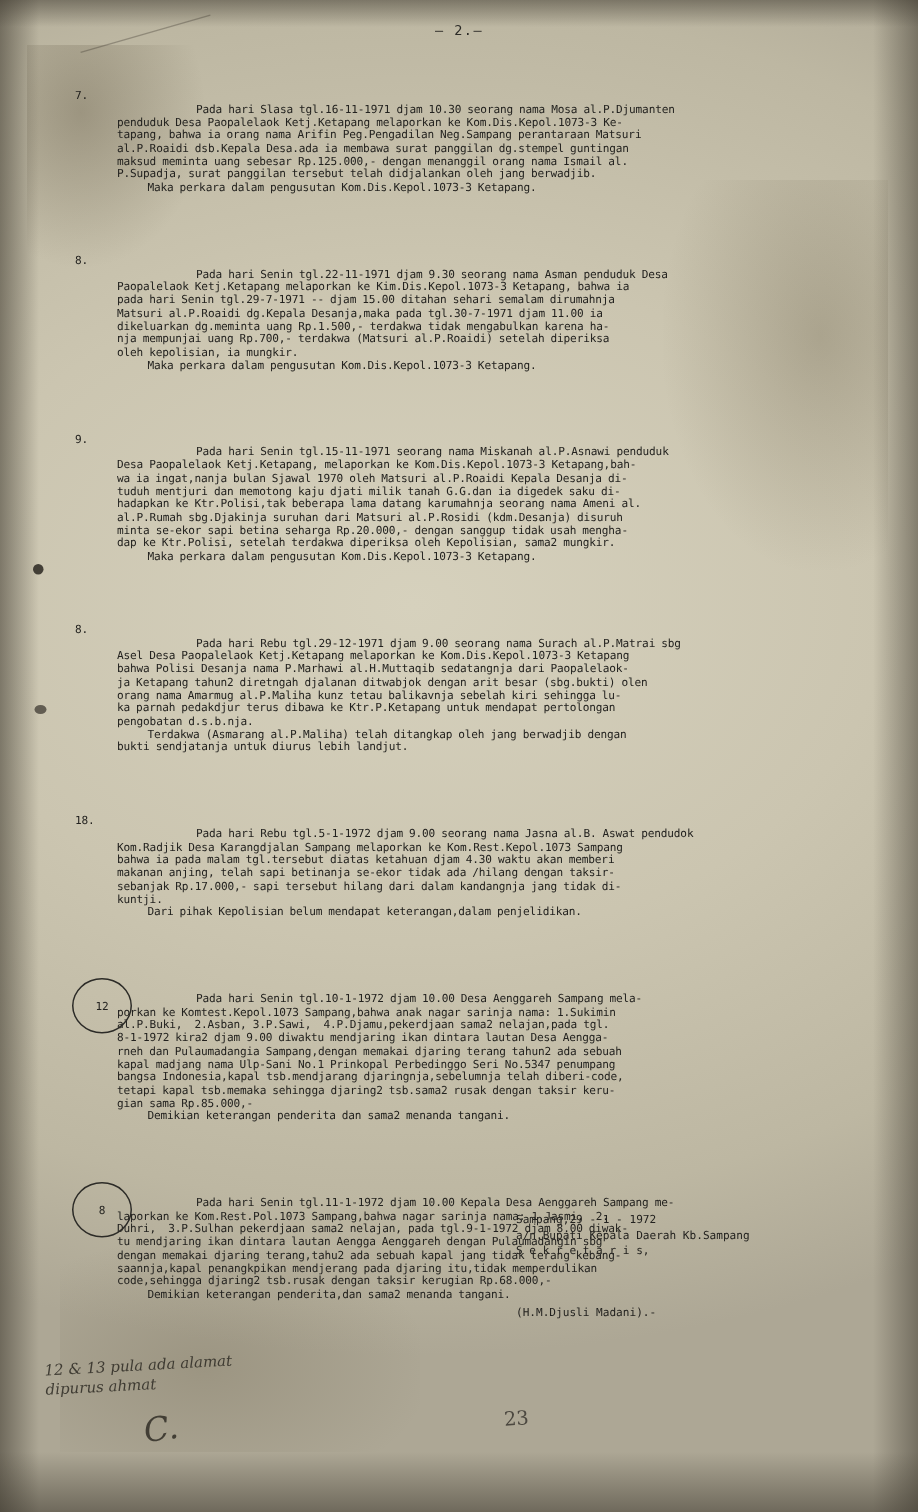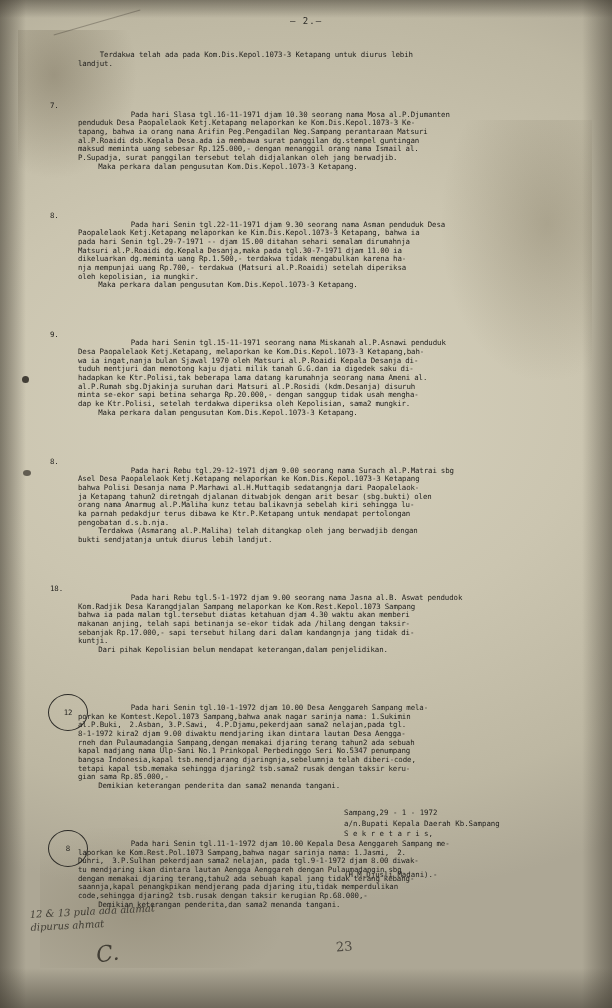--- a/index.html
+++ b/index.html
@@ -197,22 +197,20 @@
   <div class="edge-bottom"></div>
   <div class="stain-a"></div>
   <div class="stain-b"></div>
   <div class="stain-c"></div>
   <div class="scratch"></div>
 
   <div class="content">
     <div class="page-number">— 2.—</div>
 
     <div class="body-text">
-      <div class="lead-para">     Terdakwa telah ada pada Kom.Dis.Kepol.1073-3 Ketapang untuk diurus lebih
-landjut.</div>
 
       <div class="para">
         <span class="num">7.</span><span>     Pada hari Slasa tgl.16-11-1971 djam 10.30 seorang nama Mosa al.P.Djumanten
 penduduk Desa Paopalelaok Ketj.Ketapang melaporkan ke Kom.Dis.Kepol.1073-3 Ke-
 tapang, bahwa ia orang nama Arifin Peg.Pengadilan Neg.Sampang perantaraan Matsuri
 al.P.Roaidi dsb.Kepala Desa.ada ia membawa surat panggilan dg.stempel guntingan
 maksud meminta uang sebesar Rp.125.000,- dengan menanggil orang nama Ismail al.
 P.Supadja, surat panggilan tersebut telah didjalankan oleh jang berwadjib.
      Maka perkara dalam pengusutan Kom.Dis.Kepol.1073-3 Ketapang.</span>
       </div>

